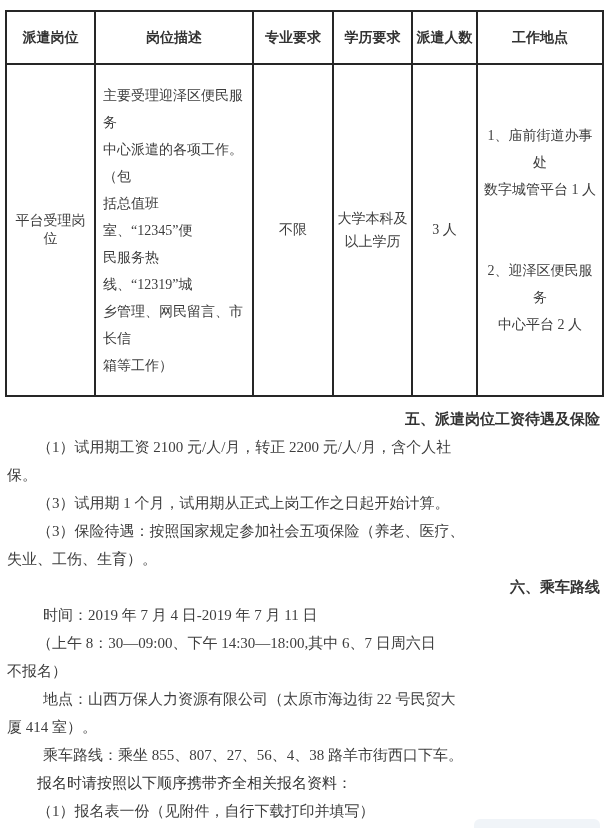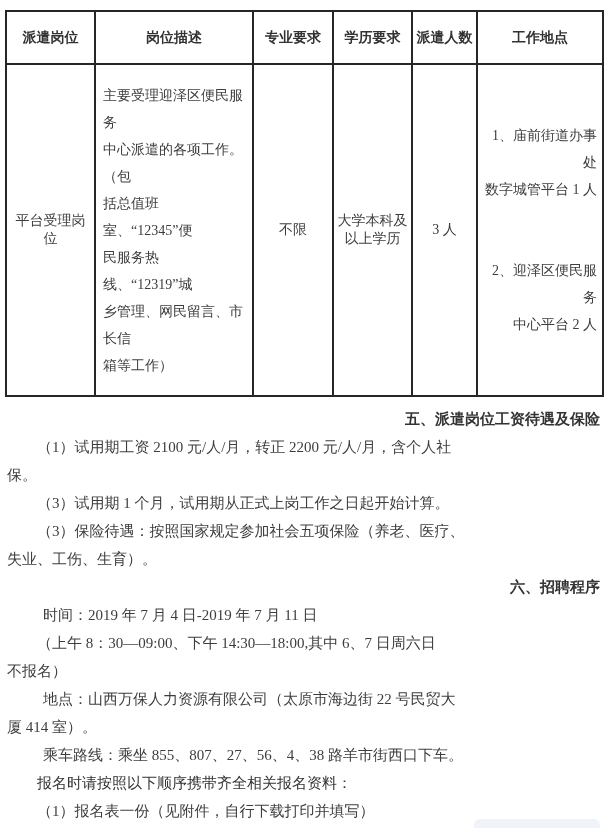--- a/index.html
+++ b/index.html
@@ -34,22 +34,22 @@
     color: #333333;
   }
   .job-table td { white-space: pre-wrap; }
   td.c-pos { font-size: 14px; margin-left: 40px; }
   td.c-desc {
     text-align: left;
     padding: 3px 7px;
     line-height: 27px;
     border-radius: 10px;
   }
-  td.c-edu { line-height: 18px; }
-  td.c-loc { line-height: 27px; padding: 3px 5px; text-align: right; }
+  td.c-edu { line-height: 23px; }
+  td.c-loc { line-height: 27px; padding: 3px 5px; }
   td.c-loc .loc-line { white-space: pre-wrap; }
 
   
   .content {
     margin-top: 8px;
     padding: 0 2px;
     font-size: 15px;
     line-height: 28px;
   }
   .content p {
@@ -117,21 +117,21 @@
     </tbody>
   </table>
 
   <div class="content">
     <p class="h">五、派遣岗位工资待遇及保险</p>
     <p class="ind">（1）试用期工资 2100 元/人/月，转正 2200 元/人/月，含个人社
 保。</p>
     <p class="ind">（3）试用期 1 个月，试用期从正式上岗工作之日起开始计算。</p>
     <p class="ind">（3）保险待遇：按照国家规定参加社会五项保险（养老、医疗、
 失业、工伤、生育）。</p>
-    <p class="h">六、招聘程序</p>
+    <p class="h">六、乘车路线</p>
     <p class="ind2">时间：2019 年 7 月 4 日-2019 年 7 月 11 日</p>
     <p class="ind">（上午 8：30—09:00、下午 14:30—18:00,其中 6、7 日周六日
 不报名）</p>
     <p class="ind2">地点：山西万保人力资源有限公司（太原市海边街 22 号民贸大
 厦 414 室）。</p>
     <p class="ind2">乘车路线：乘坐 855、807、27、56、4、38 路羊市街西口下车。</p>
     <p class="hb">报名时请按照以下顺序携带齐全相关报名资料：</p>
     <p class="ind">（1）报名表一份（见附件，自行下载打印并填写）</p>
 
   </div>

